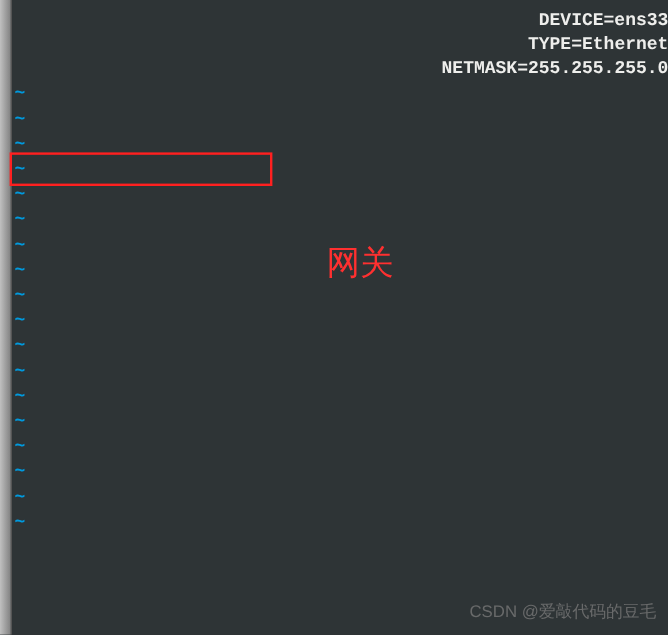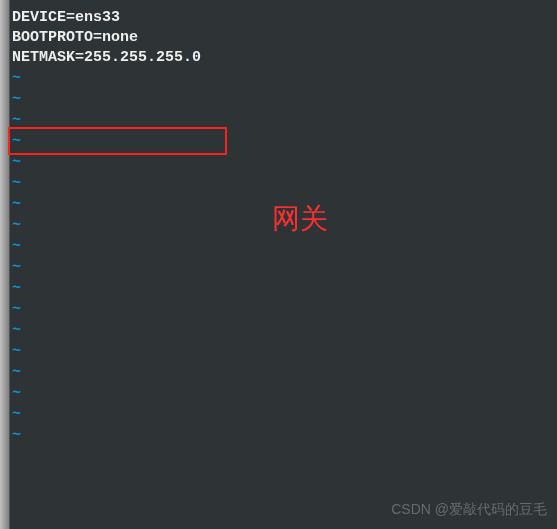--- a/index.html
+++ b/index.html
@@ -28,20 +28,21 @@
       border-right: 1px solid #555;
     }
     .content {
       padding: 8px 0 0 12px;
       line-height: 20px;
       position: relative;
     }
     .line {
       white-space: pre;
       height: 20px;
+      text-align: right;
     }
     .tilde {
       color: #0099dd;
       font-weight: bold;
       height: 21px;
       line-height: 21px;
     }
     .highlight-box {
       position: absolute;
       left: 8px;
@@ -72,21 +73,21 @@
       margin-left: 44px;
     }
   </style>
 </head>
 <body>
 
 <div class="scrollbar-left"></div>
 
 <div class="content">
   <div class="line">DEVICE=ens33</div>
-  <div class="line">BOOTPROTO=none</div>
+  <div class="line">TYPE=Ethernet</div>
   <div class="line">NETMASK=255.255.255.0</div>
   <div class="tilde">~</div>
   <div class="tilde">~</div>
   <div class="tilde">~</div>
   <div class="tilde">~</div>
   <div class="tilde">~</div>
   <div class="tilde">~</div>
   <div class="tilde">~</div>
   <div class="tilde">~</div>
   <div class="tilde">~</div>

